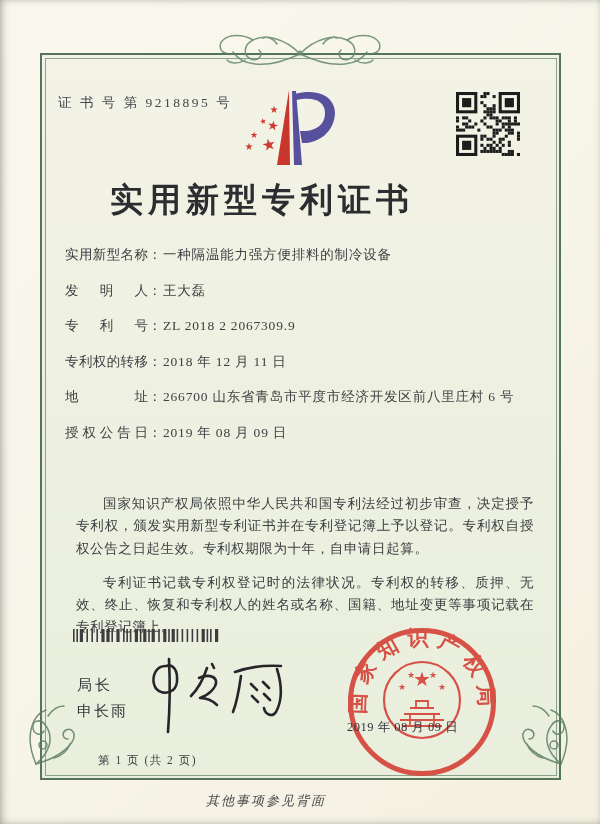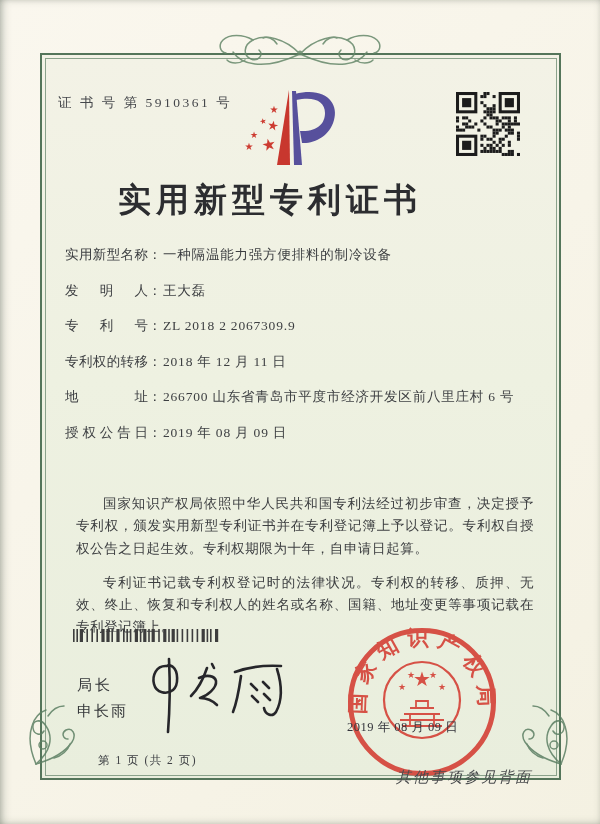--- a/index.html
+++ b/index.html
@@ -18,21 +18,21 @@
   #waves{position:absolute;left:45px;top:58px;pointer-events:none;
     -webkit-mask-image:linear-gradient(rgba(0,0,0,.15),rgba(0,0,0,.55) 45%,rgba(0,0,0,.8));
     mask-image:linear-gradient(rgba(0,0,0,.15),rgba(0,0,0,.55) 45%,rgba(0,0,0,.8))}
   .ornament-top{position:absolute;left:205px;top:28px}
   .ornament-bl{position:absolute;left:24px;top:686px}
   .ornament-br{position:absolute;left:483px;top:686px;transform:scaleX(-1)}
   
   .cert-no{position:absolute;left:58px;top:94px;font-size:13.5px;letter-spacing:2.5px;color:#45474b;white-space:nowrap}
   .logo{position:absolute;left:226px;top:86px}
   .qr{position:absolute;left:456px;top:92px}
-  .title{position:absolute;left:16px;top:178px;width:508px;text-align:center;
+  .title{position:absolute;left:8px;top:178px;width:508px;text-align:center;
     font-size:33px;font-weight:700;letter-spacing:5px;color:#2c2d30}
   
   .fields{position:absolute;left:65px;top:246px;width:470px;font-size:13.5px;color:#3d3f42}
   .frow{height:18px;line-height:18px;margin-bottom:17.5px;white-space:nowrap;position:relative}
   .flabel{display:inline-block;width:83px;text-align:justify;text-align-last:justify;vertical-align:top}
   .fcolon{display:inline-block;width:15px;vertical-align:top}
   .fvalue{letter-spacing:.8px}
   .fpair2{position:absolute;left:217px;top:0;white-space:nowrap}
   .flabel2{display:inline-block;width:78px;text-align:justify;text-align-last:justify;vertical-align:top}
   
@@ -42,22 +42,22 @@
   
   .barcode{position:absolute;left:73px;top:629px}
   .signer-title{position:absolute;left:77px;top:676px;font-size:15px;letter-spacing:3px;color:#35373a}
   .signer-name{position:absolute;left:77px;top:702px;font-size:15px;letter-spacing:2px;color:#35373a}
   .signature{position:absolute;left:143px;top:652px}
   .seal{position:absolute;left:344px;top:624px;opacity:.93}
   .seal-date{position:absolute;left:347px;top:719px;font-size:12.5px;letter-spacing:.5px;
     color:#33333b;white-space:nowrap;z-index:3}
   .page-footer{position:absolute;left:98px;top:753px;width:360px;text-align:left;
     font-size:11.5px;letter-spacing:1.5px;color:#3e4044}
-  .back-note{position:absolute;left:0;top:768px;width:532px;text-align:right;
-    font-size:15px;font-style:italic;letter-spacing:2px;color:#4a4c4e}
+  .back-note{position:absolute;left:0;top:792px;width:532px;text-align:center;
+    font-size:13px;font-style:italic;letter-spacing:2px;color:#4a4c4e}
 </style>
 </head>
 <body>
 
 <div class="photo">
 
   <svg id="waves" width="507" height="713" viewBox="0 0 507 713">
       <path d="M0 2 q21 -4 42 0 q21 -4 42 0 q21 -4 42 0 q21 -4 42 0 q21 -4 42 0 q21 -4 42 0 q21 -4 42 0 q21 -4 42 0 q21 -4 42 0 q21 -4 42 0 q21 -4 42 0 q21 -4 42 0 q21 -4 42 0" fill="none" stroke="#d4dfc8" stroke-width="1"></path>
       <path d="M0 9 q21 4 42 0 q21 4 42 0 q21 4 42 0 q21 4 42 0 q21 4 42 0 q21 4 42 0 q21 4 42 0 q21 4 42 0 q21 4 42 0 q21 4 42 0 q21 4 42 0 q21 4 42 0 q21 4 42 0" fill="none" stroke="#d4dfc8" stroke-width="1"></path>
       <path d="M0 16 q21 -4 42 0 q21 -4 42 0 q21 -4 42 0 q21 -4 42 0 q21 -4 42 0 q21 -4 42 0 q21 -4 42 0 q21 -4 42 0 q21 -4 42 0 q21 -4 42 0 q21 -4 42 0 q21 -4 42 0 q21 -4 42 0" fill="none" stroke="#d4dfc8" stroke-width="1"></path>
@@ -186,21 +186,21 @@
       <path d="M12,78 C6,64 4,52 8,40 C10,32 16,26 22,24"></path>
       <path d="M30,72 C38,70 44,64 46,58"></path>
       <circle cx="19" cy="59" r="4"></circle>
       <path d="M24,30 C28,24 34,20 40,20"></path>
     </g>
   </svg>
   <svg class="ornament-br" width="90" height="90" viewBox="0 0 90 90">
     <use href="#corner"></use>
   </svg>
 
-  <div class="cert-no">证 书 号 第 5910361 号</div>
+  <div class="cert-no">证 书 号 第 9218895 号</div>
 
   <svg class="logo" width="150" height="84" viewBox="0 0 150 84">
     <polygon points="63,4 51,79 64,79" fill="#c8372e"></polygon>
     <polygon points="66,5 70,5 76,79 68,79" fill="#57509c"></polygon>
     <path d="M69,8 C100,0 113,18 108,34 C104,50 88,58 76,57 L74,45 C92,46 99,37 99,27 C99,15 88,10 70,14 Z" fill="#57509c"></path>
     <g fill="#cd3b31" font-family="'DejaVu Sans',sans-serif" text-anchor="middle">
       <text x="48" y="27" font-size="10">★</text>
       <text x="37" y="38" font-size="8" transform="rotate(-14 37 35)">★</text>
       <text x="47" y="44" font-size="13" transform="rotate(10 47 40)">★</text>
       <text x="28" y="52" font-size="9">★</text>

